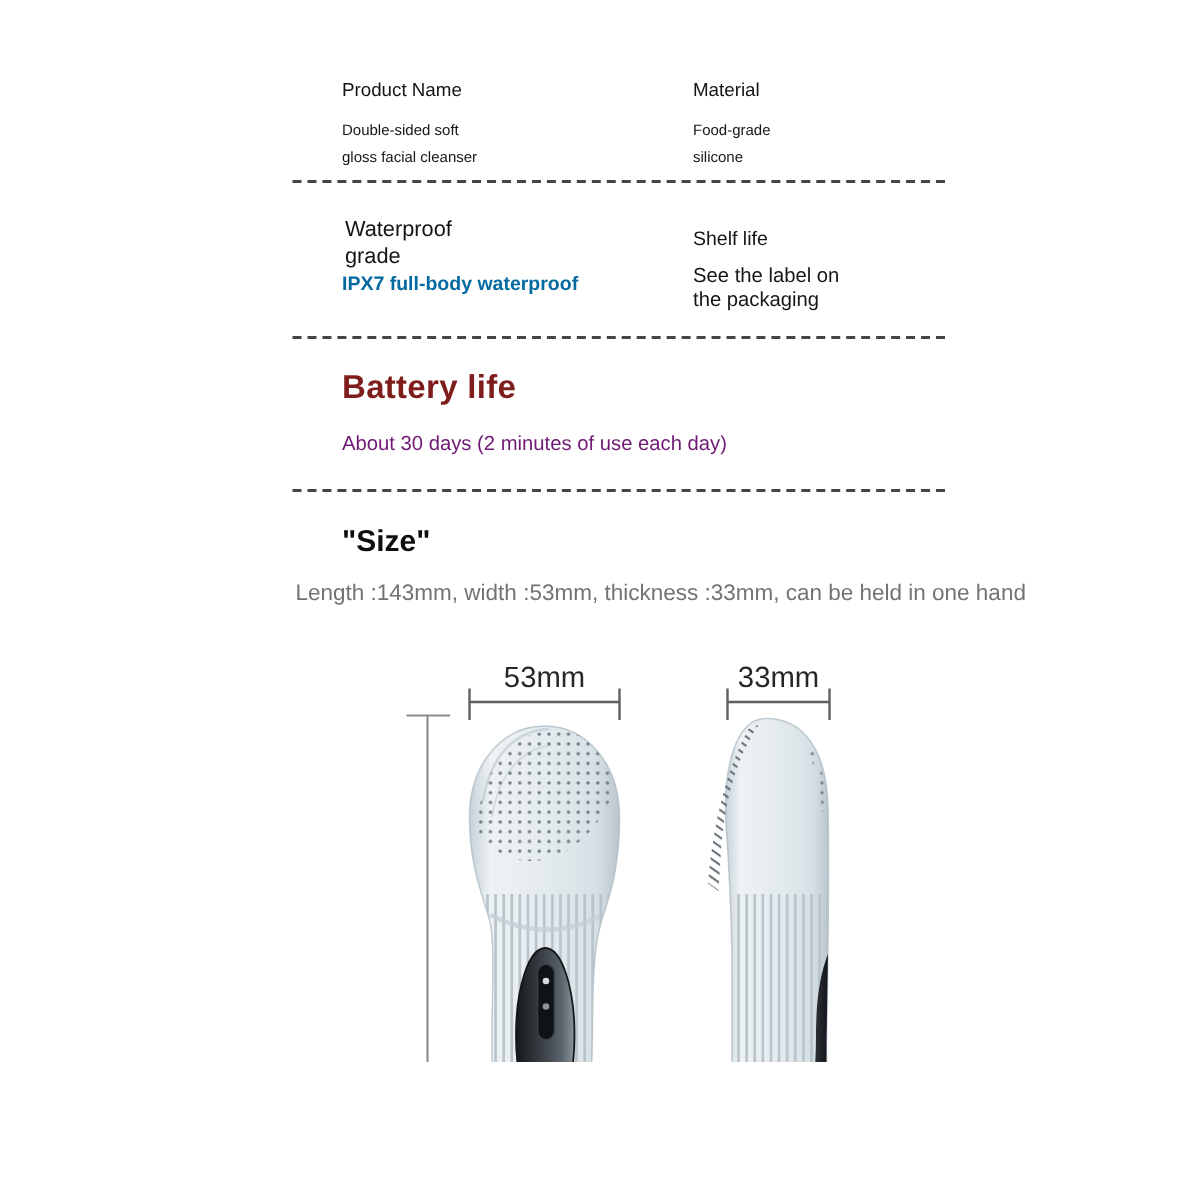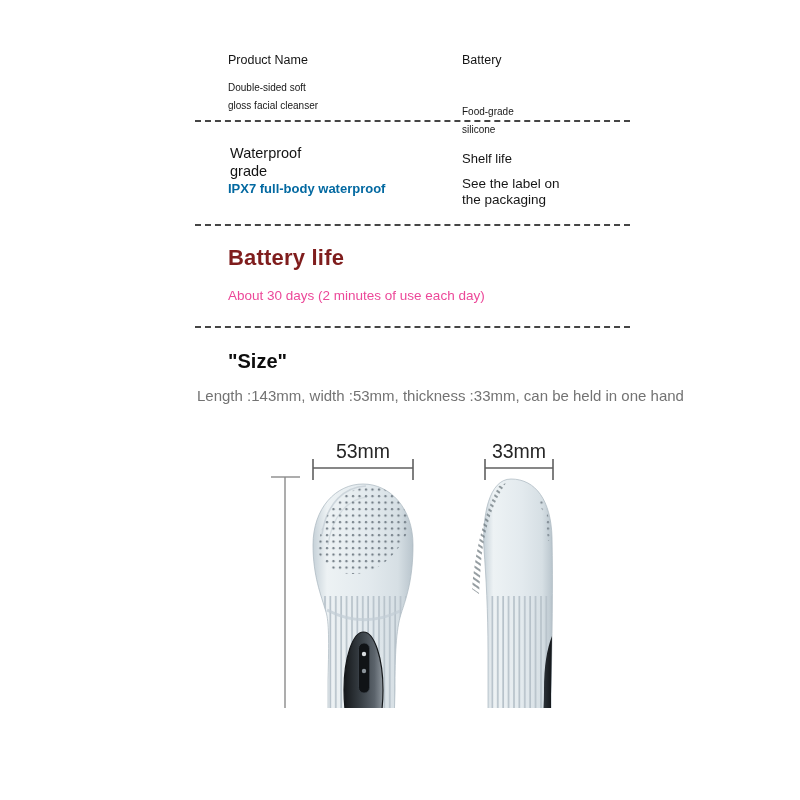--- a/index.html
+++ b/index.html
@@ -15,35 +15,35 @@
   }
   .abs{position:absolute;}
   .pre{white-space:pre-line;}
   .spec-label{font-size:12.5px;line-height:16px;color:#141414;}
   .spec-label-lg{font-size:14.5px;line-height:18px;color:#141414;}
   .spec-value{font-size:10px;line-height:18px;color:#161616;}
   .spec-value-sm{font-size:13.5px;line-height:16px;color:#161616;}
   .spec-value-bold{font-size:13px;font-weight:bold;color:#0369a1;}
   .divider{border-top:2px dashed var(--divider);width:435px;height:0;}
   .battery-title{font-size:22px;font-weight:bold;letter-spacing:.2px;color:#7f1d1d;}
-  .battery-text{font-size:13.5px;color:#ec4899;}
+  .battery-text{font-size:13.5px;color:#701a75;}
   .size-title{font-size:20px;font-weight:bold;color:#0d0d0d;}
   .size-text{font-size:15px;color:#737373;}
   svg text{font-family:"Liberation Sans","DejaVu Sans",sans-serif;}
 </style>
 </head>
 <body>
 
 <div class="page">
 
   <div class="abs spec-label" style="left:228px;top:52px;">Product Name</div>
-  <div class="abs spec-label" style="left:462px;top:52px;">Battery</div>
+  <div class="abs spec-label" style="left:462px;top:52px;">Material</div>
   <div class="abs spec-value pre" style="left:228px;top:79px;">Double-sided soft
 gloss facial cleanser</div>
-  <div class="abs spec-value pre" style="left:462px;top:79px;margin-top:24px;">Food-grade
+  <div class="abs spec-value pre" style="left:462px;top:79px;">Food-grade
 silicone</div>
 
   <div class="abs divider" style="left:195px;top:120px;"></div>
 
   <div class="abs spec-label-lg pre" style="left:230px;top:144px;">Waterproof
 grade</div>
   <div class="abs spec-label" style="left:462px;top:151px;font-size:13px;text-align:right;">Shelf life</div>
   <div class="abs spec-value-bold" style="left:228px;top:181px;">IPX7 full-body waterproof</div>
   <div class="abs spec-value-sm pre" style="left:462px;top:176px;">See the label on
 the packaging</div>

